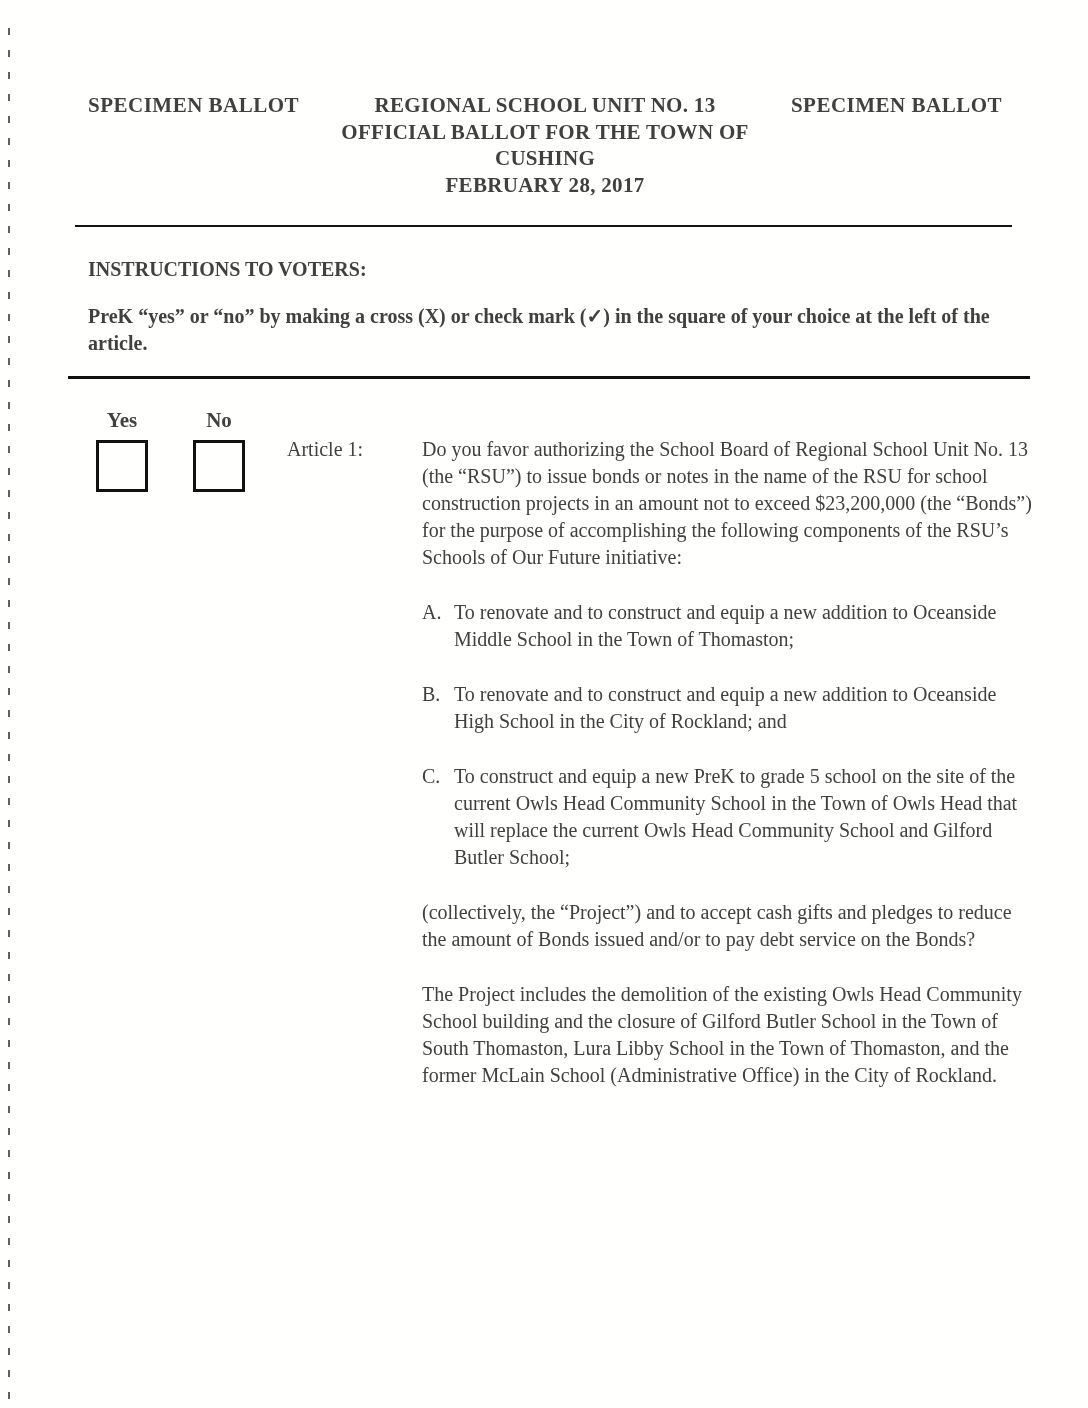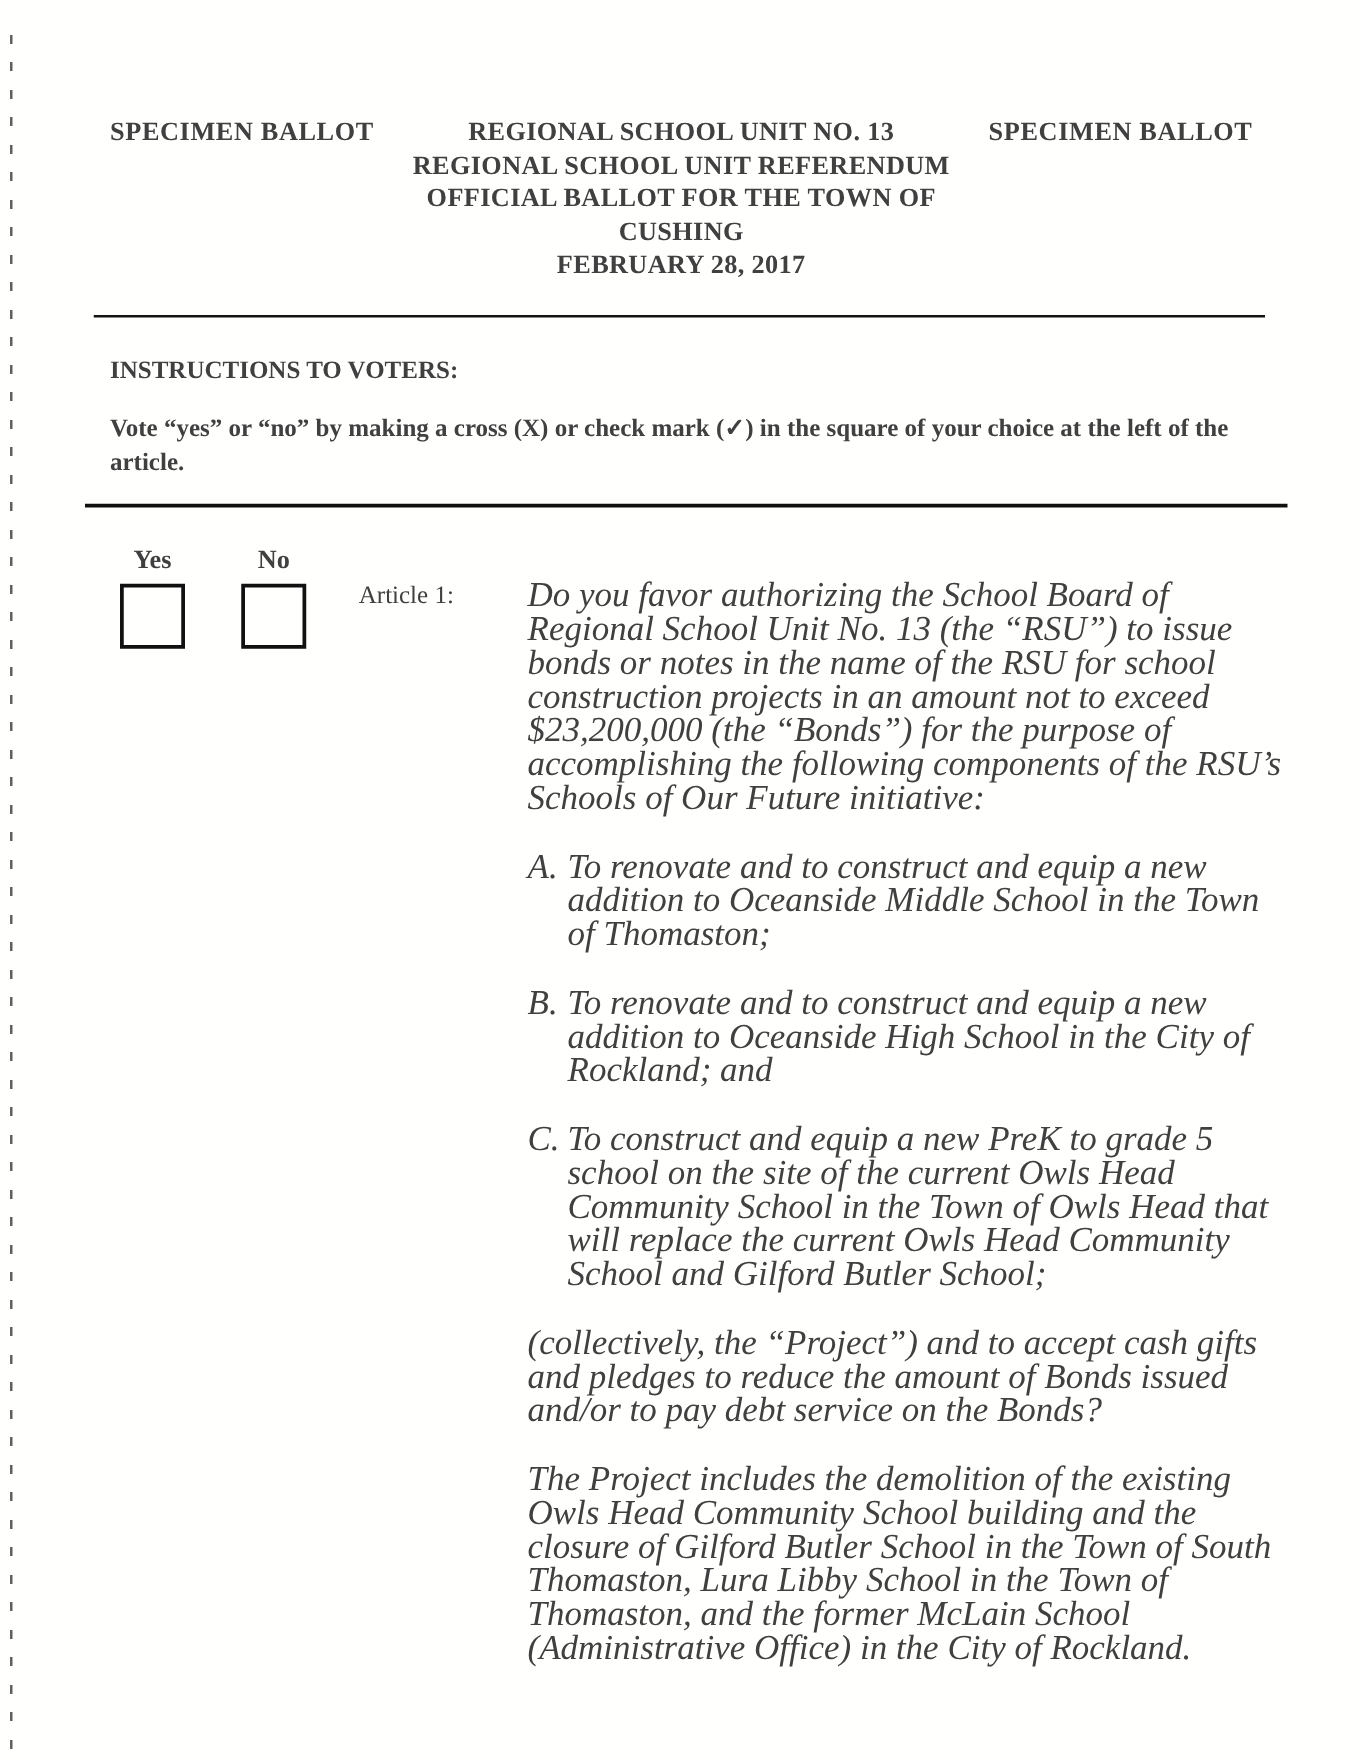--- a/index.html
+++ b/index.html
@@ -92,51 +92,49 @@
   }
   .article-col {
     width: 123px;
     flex-shrink: 0;
     padding-top: 30px;
     font-size: 20px;
   }
   .text-col {
     width: 614px;
     padding-top: 28px;
-    font-size: 28px;
+    font-size: 20px;
     line-height: 27px;
-    font-style: italic;
   }
   .text-col p { margin: 0 0 28px 0; }
   .item-row { display: flex; margin: 0 0 28px 0; }
   .item-letter { width: 32px; flex-shrink: 0; }
   .item-text { flex: 1; }
 </style>
 </head>
 <body>
 
 <div class="page">
 
   <div class="scan-line"></div>
 
   <div class="header-row">
     <div class="spec-label">SPECIMEN BALLOT</div>
     <div class="header-center">
       <div>REGIONAL SCHOOL UNIT NO. 13</div>
-      <div>REGIONAL SCHOOL UNIT REFERENDUM</div>
       <div>OFFICIAL BALLOT FOR THE TOWN OF CUSHING</div>
       <div>FEBRUARY 28, 2017</div>
     </div>
     <div class="spec-label">SPECIMEN BALLOT</div>
   </div>
 
   <hr class="rule-top">
 
   <div class="instructions-title">INSTRUCTIONS TO VOTERS:</div>
-  <div class="instructions-body">Vote “yes” or “no” by making a cross (X) or check mark (✓) in the square of your choice at the left of the article.</div>
+  <div class="instructions-body">PreK “yes” or “no” by making a cross (X) or check mark (✓) in the square of your choice at the left of the article.</div>
 
   <hr class="rule-mid">
 
   <div class="article-row">
 
     <div class="vote-col">
       <div class="vote-option">
         <span class="lbl">Yes</span>
         <div class="vote-box"></div>
       </div>

